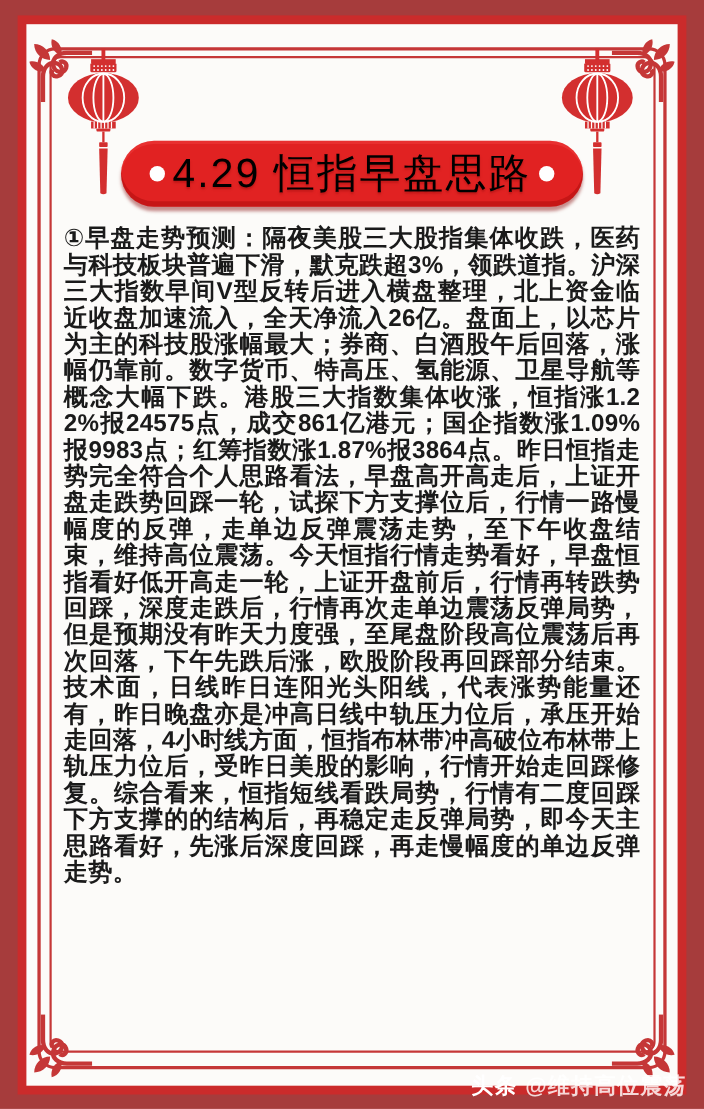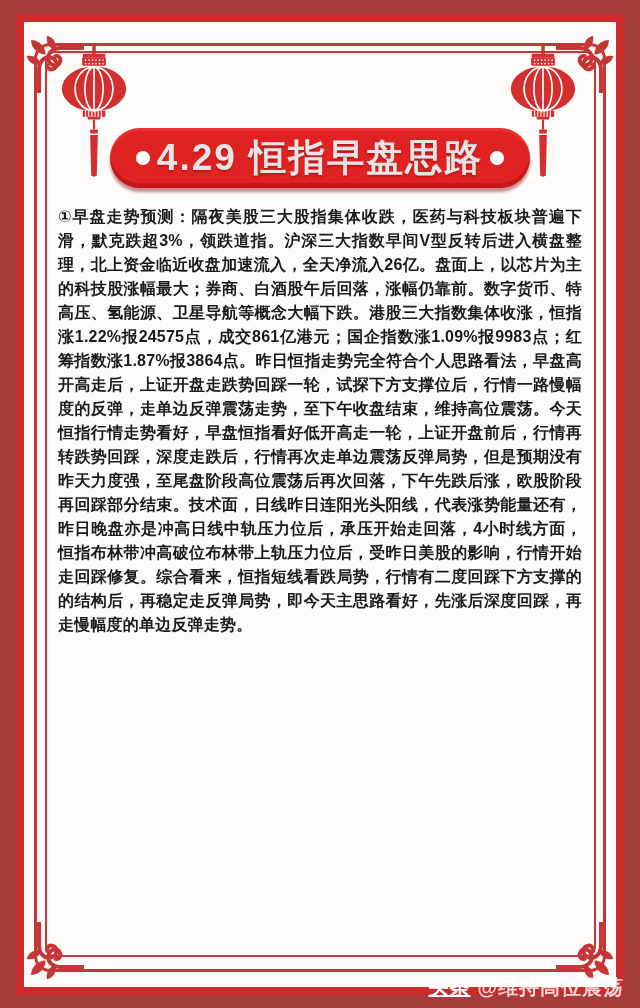--- a/index.html
+++ b/index.html
@@ -58,39 +58,39 @@
     display:flex;align-items:center;justify-content:center;
     z-index:5;
   }
   .banner-dot{
     position:absolute;top:50%;width:14px;height:14px;border-radius:50%;
     background:#fff;transform:translateY(-50%);
   }
   .banner-dot.left{left:26px;}
   .banner-dot.right{right:26px;}
   .banner h1{
-    color:#e5e5e5;font-size:37px;font-weight:700;letter-spacing:2px;
+    color:#000000;font-size:37px;font-weight:400;letter-spacing:2px;
     text-shadow:0 2px 2px rgba(120,0,0,.35);
     white-space:nowrap;
   }
   .article{
     position:absolute;left:34px;top:183px;width:524px;
     color:var(--ink);
-    font-size:16px;line-height:24px;font-weight:700;
+    font-size:22px;line-height:24px;font-weight:700;
     text-align:justify;
     letter-spacing:.2px;
     word-break:break-all;
   }
   .article p{margin:0;}
   .watermark{
     position:absolute;right:16px;bottom:7px;
     font-size:20px;font-weight:700;letter-spacing:1px;
     white-space:nowrap;z-index:9;
   }
-  .watermark .src{color:#ffffff;margin-right:7px;text-decoration:underline;}
+  .watermark .src{color:#ffffff;margin-right:7px;}
   .watermark .handle{color:rgba(255,255,255,.82);}
   svg .red-fill{fill:var(--deco-red);}
   svg .red-stroke{stroke:var(--deco-red);fill:none;}
 </style>
 </head>
 <body>
 
 <svg width="0" height="0" style="position:absolute">
   <defs>
     <symbol id="flourish" viewBox="0 0 80 80">

